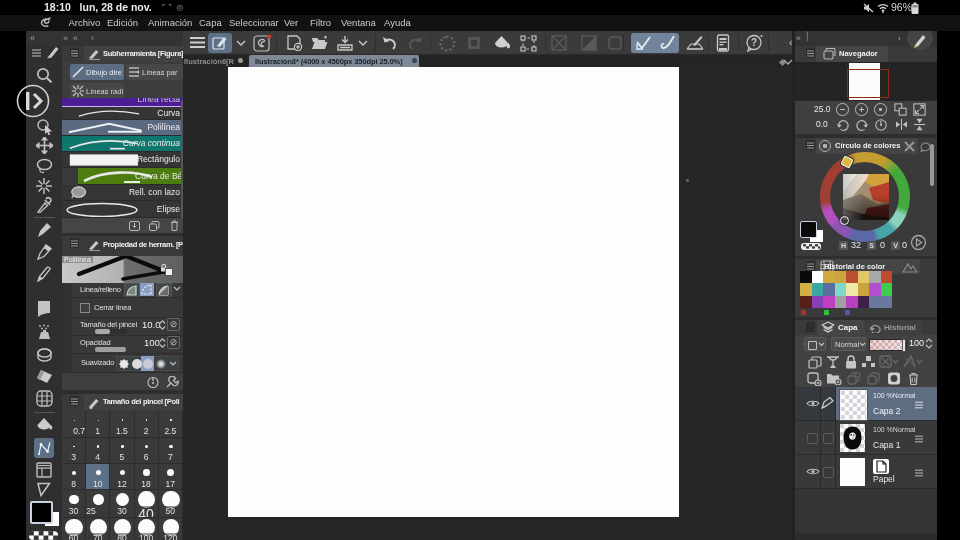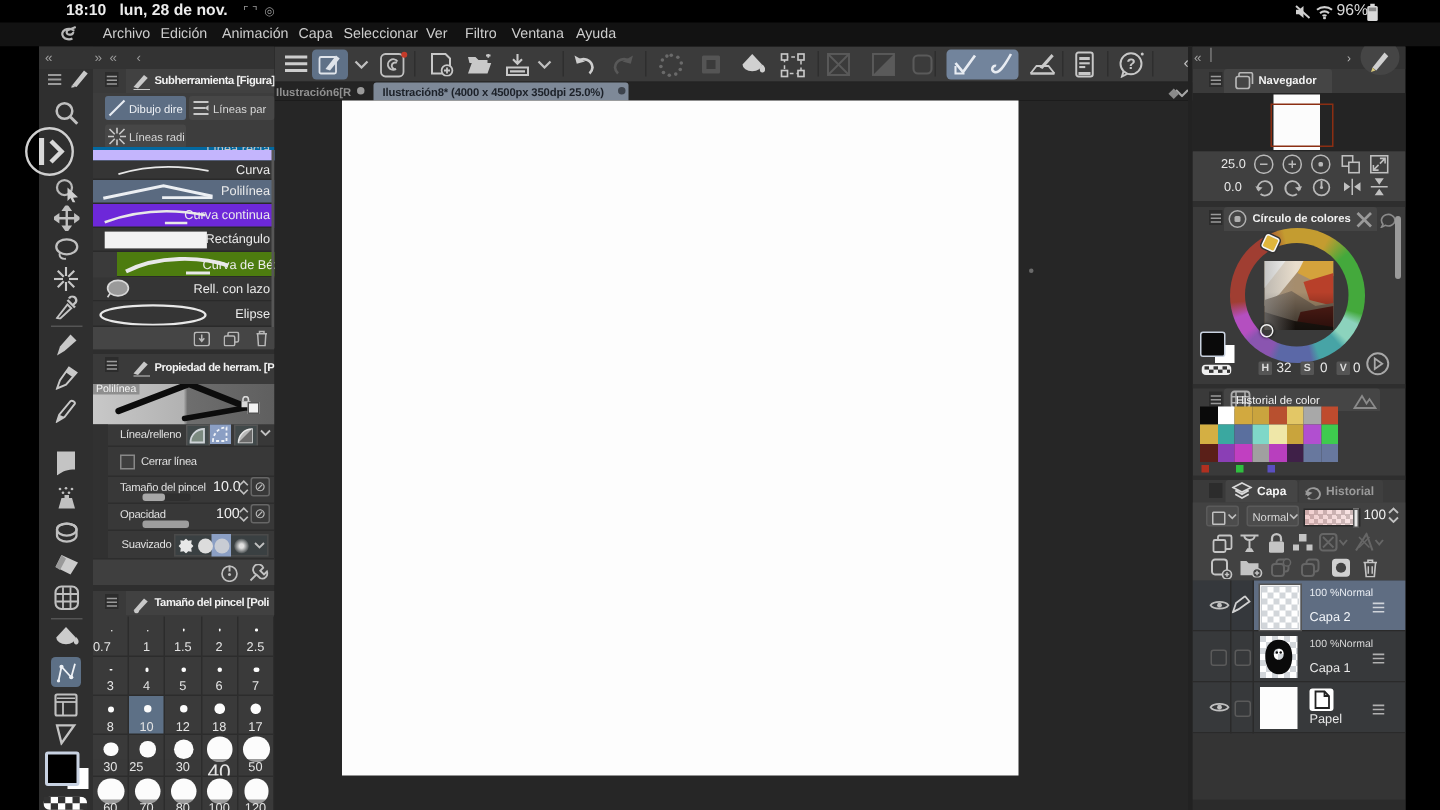--- a/index.html
+++ b/index.html
@@ -384,38 +384,38 @@
         <line x1="1" y1="11" x2="4.5" y2="7.5"></line>
         <line x1="11" y1="11" x2="7.5" y2="7.5"></line>
         <line x1="6" y1="0" x2="6" y2="4"></line>
         <line x1="6" y1="8" x2="6" y2="12"></line>
         <line x1="0" y1="6" x2="4" y2="6"></line>
         <line x1="8" y1="6" x2="12" y2="6"></line>
       </g>
     </svg>
   <div class="abs" style="left:24px;top:56px;font-size:7.5px;color:#d8d8d8;white-space:nowrap;">Líneas radi</div>
 
-  <div class="abs" style="left:0;top:67px;width:121px;height:8.5px;background:#0369a1;border-bottom:7px solid #c4b5fd;box-sizing:border-box;overflow:hidden;">
+  <div class="abs" style="left:0;top:67px;width:121px;height:8.5px;background:#4c1d95;border-bottom:1px solid #c4b5fd;box-sizing:border-box;overflow:hidden;">
       <div class="abs" style="right:3px;top:-4px;font-size:8.5px;color:#c8c8c8;">Línea recta</div>
     </div>
 
   <div class="abs" style="left:0;top:75.5px;width:121px;height:13px;background:#353535;border-bottom:1px solid #2a2a2a;box-sizing:border-box;">
       <svg class="abs" style="left:2px;top:1px;" width="90" height="11" viewBox="0 0 90 15">
         <path d="M4 11 C30 3 60 3 86 8" fill="none" stroke="#e8e8e8" stroke-width="1.6"></path>
       </svg>
       <div class="abs" style="right:3px;top:1px;font-size:8.5px;color:#ececec;white-space:nowrap;">Curva</div>
     </div>
   <div class="abs" style="left:0;top:89px;width:121px;height:16px;background:#5a6a80;border-bottom:1px solid #2a2a2a;box-sizing:border-box;">
       <svg class="abs" style="left:2px;top:1px;" width="90" height="14" viewBox="0 0 90 15">
         <path d="M2 12 L45 3 L80 10.5" fill="none" stroke="#eceff3" stroke-width="2.2"></path>
         <path d="M44 11.5 H80" stroke="#eceff3" stroke-width="2"></path>
       </svg>
       <div class="abs" style="right:3px;top:2px;font-size:8.5px;color:#ececec;white-space:nowrap;">Polilínea</div>
     </div>
-  <div class="abs" style="left:0;top:105px;width:121px;height:16px;background:#6d28d9;border-bottom:1px solid #2a2a2a;box-sizing:border-box;">
+  <div class="abs" style="left:0;top:105px;width:121px;height:16px;background:#0f766e;border-bottom:1px solid #2a2a2a;box-sizing:border-box;font-style:italic;">
       <svg class="abs" style="left:2px;top:1px;" width="90" height="14" viewBox="0 0 90 15">
         <path d="M3 12 C30 2 55 3 75 7" fill="none" stroke="#e8e8e8" stroke-width="1.8"></path>
         <path d="M46 12.5 H62" stroke="#e8e8e8" stroke-width="1.8"></path>
       </svg>
       <div class="abs" style="right:3px;top:2px;font-size:8.5px;color:#ececec;white-space:nowrap;">Curva continua</div>
     </div>
   <div class="abs" style="left:0;top:121px;width:121px;height:16px;background:#353535;border-bottom:1px solid #2a2a2a;box-sizing:border-box;">
       <svg class="abs" style="left:2px;top:1px;" width="90" height="14" viewBox="0 0 90 15">
         <rect x="3" y="1.5" width="73" height="12" fill="#f2f2f2"></rect>
       </svg>
@@ -564,21 +564,21 @@
     </svg>
   <div class="abs" style="left:22px;top:363px;width:99px;height:16px;background:#414141;"></div>
   <svg class="abs" style="left:26px;top:365px;" width="13" height="13" viewBox="0 0 13 13">
       <path d="M1 11 L8 3 L10.5 5 L4 12 Z" fill="#c8c8c8"></path>
       <circle cx="3" cy="11.5" r="1.5" fill="#c8c8c8"></circle>
     </svg>
   <div class="abs" style="left:41px;top:366px;font-size:7.5px;font-weight:bold;color:#f2f2f2;white-space:nowrap;letter-spacing:-0.3px;">Tamaño del pincel [Poli</div>
 
   <div class="abs" style="left:0.0px;top:380px;width:24.2px;height:26.5px;border-right:1px solid #2c2c2c;border-bottom:1px solid #2c2c2c;box-sizing:border-box;overflow:hidden;">
       <div class="abs" style="left:11.60px;top:8.50px;width:1px;height:1px;border-radius:50%;background:#fcfcfc;"></div>
-      <div class="abs" style="left:0;top:15.0px;width:23px;text-align:left;font-size:8.5px;color:#e4e4e4;">0.7</div>
+      <div class="abs" style="left:0;top:15.0px;width:23px;text-align:right;font-size:8.5px;color:#e4e4e4;">0.7</div>
     </div>
   <div class="abs" style="left:24.2px;top:380px;width:24.2px;height:26.5px;border-right:1px solid #2c2c2c;border-bottom:1px solid #2c2c2c;box-sizing:border-box;overflow:hidden;">
       <div class="abs" style="left:11.60px;top:8.50px;width:1px;height:1px;border-radius:50%;background:#fcfcfc;"></div>
       <div class="abs" style="left:0;top:15.0px;width:23px;text-align:center;font-size:8.5px;color:#e4e4e4;">1</div>
     </div>
   <div class="abs" style="left:48.4px;top:380px;width:24.2px;height:26.5px;border-right:1px solid #2c2c2c;border-bottom:1px solid #2c2c2c;box-sizing:border-box;overflow:hidden;">
       <div class="abs" style="left:11.50px;top:8.40px;width:1.2px;height:1.2px;border-radius:50%;background:#fcfcfc;"></div>
       <div class="abs" style="left:0;top:15.0px;width:23px;text-align:center;font-size:8.5px;color:#e4e4e4;">1.5</div>
     </div>
   <div class="abs" style="left:72.6px;top:380px;width:24.2px;height:26.5px;border-right:1px solid #2c2c2c;border-bottom:1px solid #2c2c2c;box-sizing:border-box;overflow:hidden;">
@@ -829,21 +829,21 @@
       </g>
     </svg>
   <div class="abs" style="left:21px;top:228px;width:104px;height:15px;background:#454545;border-radius:2px 2px 0 0;"></div>
   <svg class="abs" style="left:25px;top:229px;" width="14" height="13" viewBox="0 0 14 13">
       <rect x="1" y="1" width="12" height="11" rx="2" fill="none" stroke="#b0b0b0" stroke-width="1.2"></rect>
       <line x1="1" y1="4.5" x2="13" y2="4.5" stroke="#b0b0b0" stroke-width="1"></line>
       <line x1="1" y1="8.5" x2="13" y2="8.5" stroke="#b0b0b0" stroke-width="1"></line>
       <line x1="4" y1="1" x2="4" y2="13" stroke="#b0b0b0" stroke-width="1"></line>
       <line x1="10" y1="1" x2="10" y2="13" stroke="#b0b0b0" stroke-width="1"></line>
     </svg>
-  <div class="abs" style="left:29px;top:231px;font-size:7.5px;font-weight:normal;color:#f2f2f2;white-space:nowrap;">Historial de color</div>
+  <div class="abs" style="left:29px;top:231px;font-size:7.5px;font-weight:bold;color:#f2f2f2;white-space:nowrap;">Historial de color</div>
   <svg class="abs" style="left:107px;top:230px;" width="16" height="12" viewBox="0 0 16 12">
       <path d="M1 11 L6 3 L9 8 L11 5 L15 11 Z" fill="none" stroke="#8a8a8a" stroke-width="1.2"></path>
     </svg>
   <div class="abs" style="left:5.0px;top:240.0px;width:11.5px;height:12.3px;background:#0a0a0a;"></div>
   <div class="abs" style="left:16.5px;top:240.0px;width:11.5px;height:12.3px;background:#ffffff;"></div>
   <div class="abs" style="left:28.0px;top:240.0px;width:11.5px;height:12.3px;background:#d2a93f;"></div>
   <div class="abs" style="left:39.5px;top:240.0px;width:11.5px;height:12.3px;background:#caa43e;"></div>
   <div class="abs" style="left:51.0px;top:240.0px;width:11.5px;height:12.3px;background:#b8502f;"></div>
   <div class="abs" style="left:62.5px;top:240.0px;width:11.5px;height:12.3px;background:#e3c766;"></div>
   <div class="abs" style="left:74.0px;top:240.0px;width:11.5px;height:12.3px;background:#a8a8a8;"></div>

